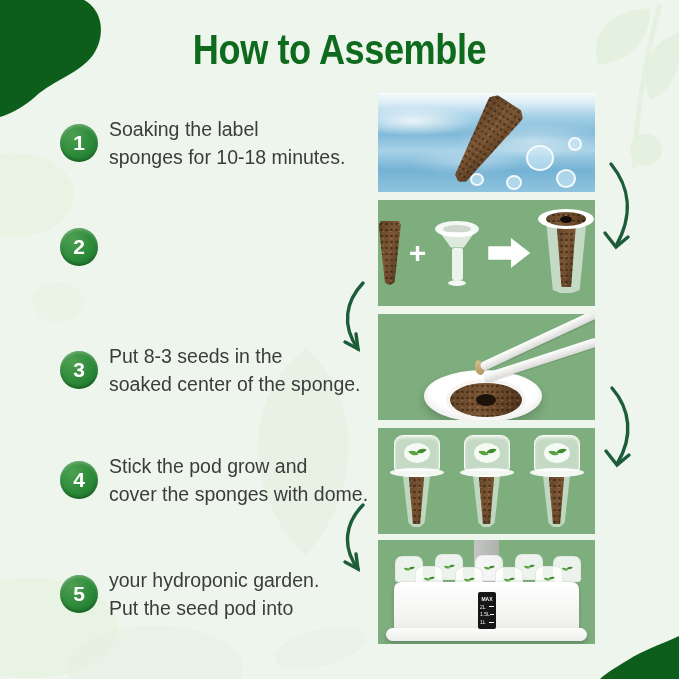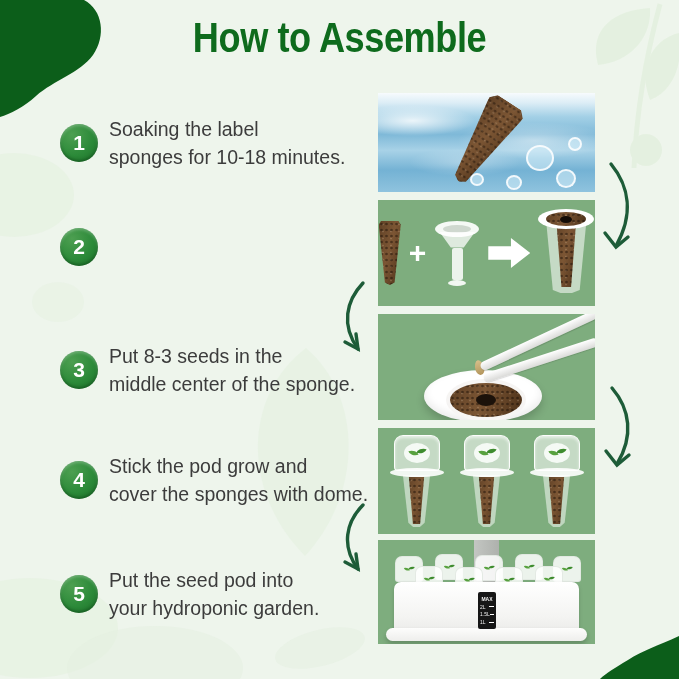--- a/index.html
+++ b/index.html
@@ -1,21 +1,21 @@
 <!DOCTYPE html>
 <html><head>
 <meta charset="utf-8">
 <style>
   html,body{margin:0;padding:0;}
   body{font-family:"Liberation Sans", sans-serif;}
   .canvas{position:relative;width:679px;height:679px;background:#eef5ec;overflow:hidden;}
   .bg-svg{position:absolute;inset:0;pointer-events:none;}
 
   
-  .title{position:absolute;top:14px;left:0;right:0;text-align:center;margin:0;z-index:3;}
+  .title{position:absolute;top:14px;left:0;right:0;text-align:center;margin:12px;z-index:3;}
   .title span{display:inline-block;font-size:42px;font-weight:bold;color:#0e6b1d;transform:scaleX(.86);letter-spacing:-.5px;}
 
   
   .step{position:absolute;left:60px;width:312px;display:flex;align-items:center;gap:11px;z-index:3;}
   .badge{flex:0 0 38px;width:38px;height:38px;border-radius:50%;
     background:radial-gradient(circle at 32% 28%, #4d9f51, #2c8a39 55%, #1b6f28);
     box-shadow:inset 0 -2px 3px rgba(0,40,10,.35), inset 0 2px 3px rgba(255,255,255,.25);
     color:#fff;font-weight:bold;font-size:21px;display:flex;align-items:center;justify-content:center;}
   .step-lines{font-size:19.5px;line-height:28px;color:#3c3c3c;}
 
@@ -169,39 +169,39 @@
     <div class="badge">
         <span>2</span>
       </div>
   </div>
   <div class="step" style="top:342px">
     <div class="badge">
         <span>3</span>
       </div>
     <div class="step-lines">
       <div>Put 8-3 seeds in the</div>
-      <div>middle center of the sponge.</div>
+      <div>soaked center of the sponge.</div>
     </div>
   </div>
   <div class="step" style="top:452px">
     <div class="badge">
         <span>4</span>
       </div>
     <div class="step-lines">
       <div>Stick the pod grow and</div>
       <div>cover the sponges with dome.</div>
     </div>
   </div>
   <div class="step" style="top:566px">
     <div class="badge">
         <span>5</span>
       </div>
     <div class="step-lines">
+      <div>your hydroponic garden.</div>
       <div>Put the seed pod into</div>
-      <div>your hydroponic garden.</div>
     </div>
   </div>
 
   <div class="fig fig1">
     <div class="soak-sponge speckle"></div>
     <span class="bubble b1"></span>
     <span class="bubble b2"></span>
     <span class="bubble b3"></span>
     <span class="bubble b4"></span>
     <span class="bubble b5"></span>

